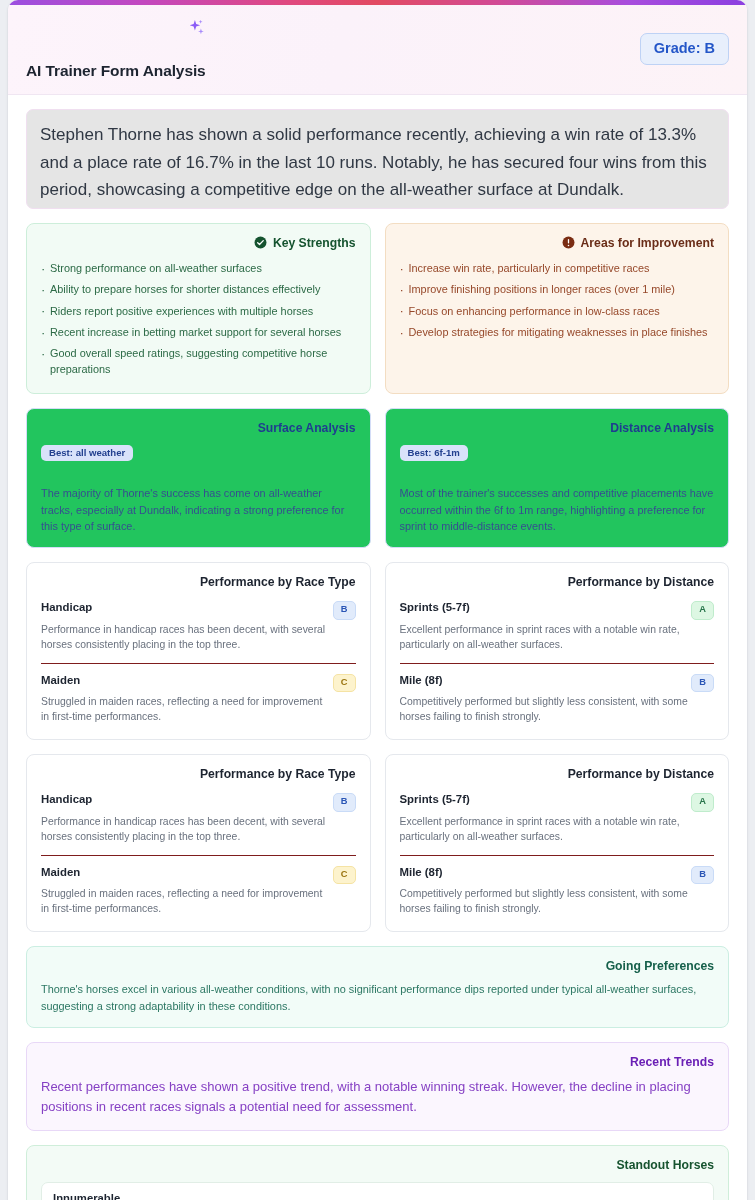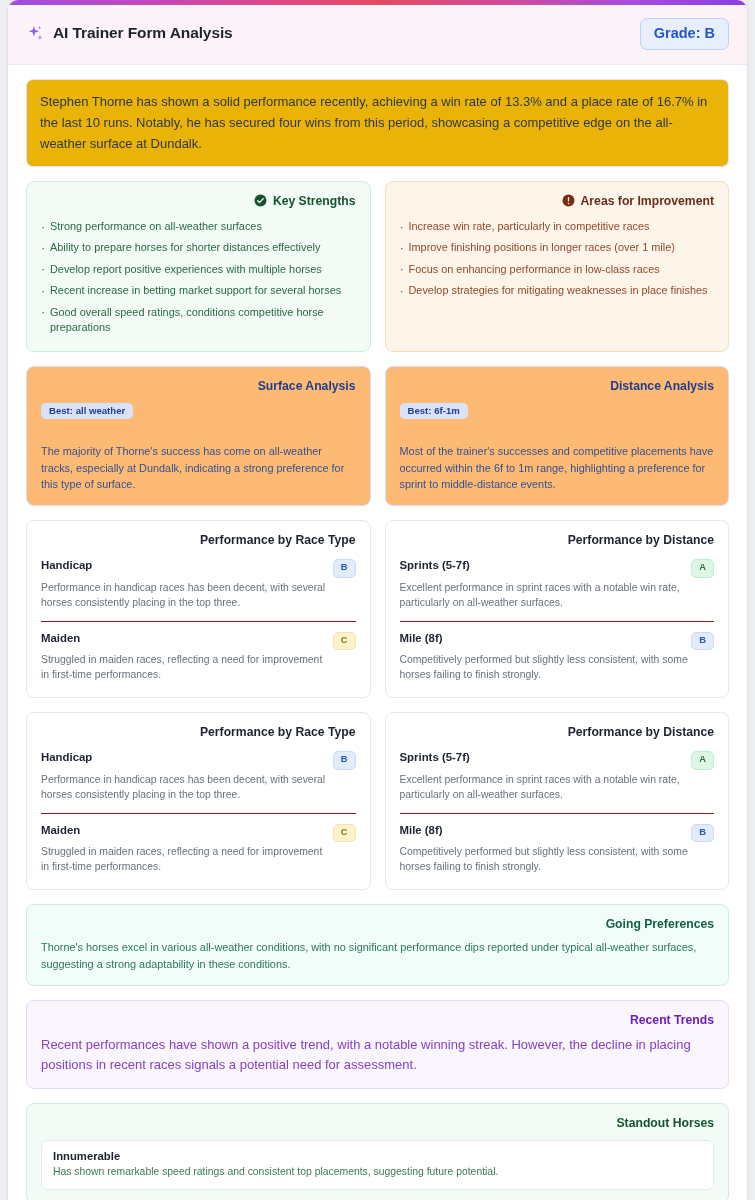--- a/index.html
+++ b/index.html
@@ -29,21 +29,21 @@
   }
   
   .app-header {
     display: flex;
     align-items: center;
     justify-content: space-between;
     padding: 13px 18px 14px 18px;
     background: linear-gradient(100deg,#fdf4fb 0%,#fbf2fa 45%,#fdf3f7 100%);
     border-bottom: 1px solid #f0e6f2;
   }
-  .header-left { display: flex; align-items: flex-start; gap: 8px; }
+  .header-left { display: flex; align-items: flex-end; gap: 25px; flex-direction: column; }
   .sparkle-icon { width: 19px; height: 19px; display: block; }
   .app-title {
     font-size: 15.5px;
     font-weight: bold;
     color: #1d2430;
     letter-spacing: -.1px;
   }
   .grade-badge {
     font-size: 14.5px;
     font-weight: bold;
@@ -51,24 +51,24 @@
     background: #e8effc;
     border: 1px solid #bed2f5;
     border-radius: 7px;
     padding: 7px 13px 8px 13px;
     line-height: 1;
   }
   
   .body-wrap { padding: 14px 18px 20px 18px; background: #fff; }
   .summary-box {
     border: 1px solid #f0dff0;
-    background: #eab308;
+    background: #e5e5e5;
     border-radius: 7px;
-    padding: 11px 13px 12px 13px;
-    font-size: 13px;
+    padding: 11px 13px 4px 13px;
+    font-size: 17px;
     line-height: 1.62;
     color: #303844;
   }
   .two-col {
     display: flex;
     gap: 14px;
     margin-top: 14px;
   }
   .two-col > * { flex: 1 1 0; min-width: 0; }
 
@@ -106,21 +106,21 @@
   .panel-strength { background: #f2fbf5; border-color: #cdeeda; }
   .panel-strength .panel-title { color: #15532f; }
   .panel-strength .bullet-list li { color: #2c6a46; }
   .circ-icon { width: 13px; height: 13px; flex: none; display: block; }
   
   .panel-improve { background: #fdf4ea; border-color: #f3ddc2; }
   .panel-improve .panel-title { color: #6a2d18; }
   .panel-improve .bullet-list li { color: #96482a; }
 
   
-  .panel-analysis { background: #fdba74; border-color: #d4ddf7; }
+  .panel-analysis { background: #22c55e; border-color: #d4ddf7; }
   .panel-analysis .panel-title { color: #1f3d8f; margin-bottom: 7px; }
   .chip {
     display: inline-block;
     font-size: 9.6px;
     font-weight: bold;
     color: #23408f;
     background: #d9e2fa;
     border-radius: 5px;
     padding: 3px 8px 4px 8px;
     line-height: 1;
@@ -241,23 +241,23 @@
               <svg viewBox="0 0 24 24" width="13" height="13" aria-hidden="true">
                 <circle cx="12" cy="12" r="11" fill="#15532f"></circle>
                 <path d="M6.8 12.3 L10.2 15.6 L17.1 8.6" stroke="#ffffff" stroke-width="2.4" fill="none" stroke-linecap="round" stroke-linejoin="round"></path>
               </svg>
             </span>
             <span>Key Strengths</span>
           </div>
           <ul class="bullet-list">
             <li>Strong performance on all-weather surfaces</li>
             <li>Ability to prepare horses for shorter distances effectively</li>
-            <li>Develop report positive experiences with multiple horses</li>
+            <li>Riders report positive experiences with multiple horses</li>
             <li>Recent increase in betting market support for several horses</li>
-            <li>Good overall speed ratings, conditions competitive horse preparations</li>
+            <li>Good overall speed ratings, suggesting competitive horse preparations</li>
           </ul>
         </div>
 
         <div class="panel panel-improve">
           <div class="panel-title">
             <span class="circ-icon">
               <svg viewBox="0 0 24 24" width="13" height="13" aria-hidden="true">
                 <circle cx="12" cy="12" r="11" fill="#7a2c12"></circle>
                 <rect x="10.8" y="5.6" width="2.4" height="8.2" rx="1.2" fill="#ffffff"></rect>
                 <circle cx="12" cy="17.4" r="1.45" fill="#ffffff"></circle>

